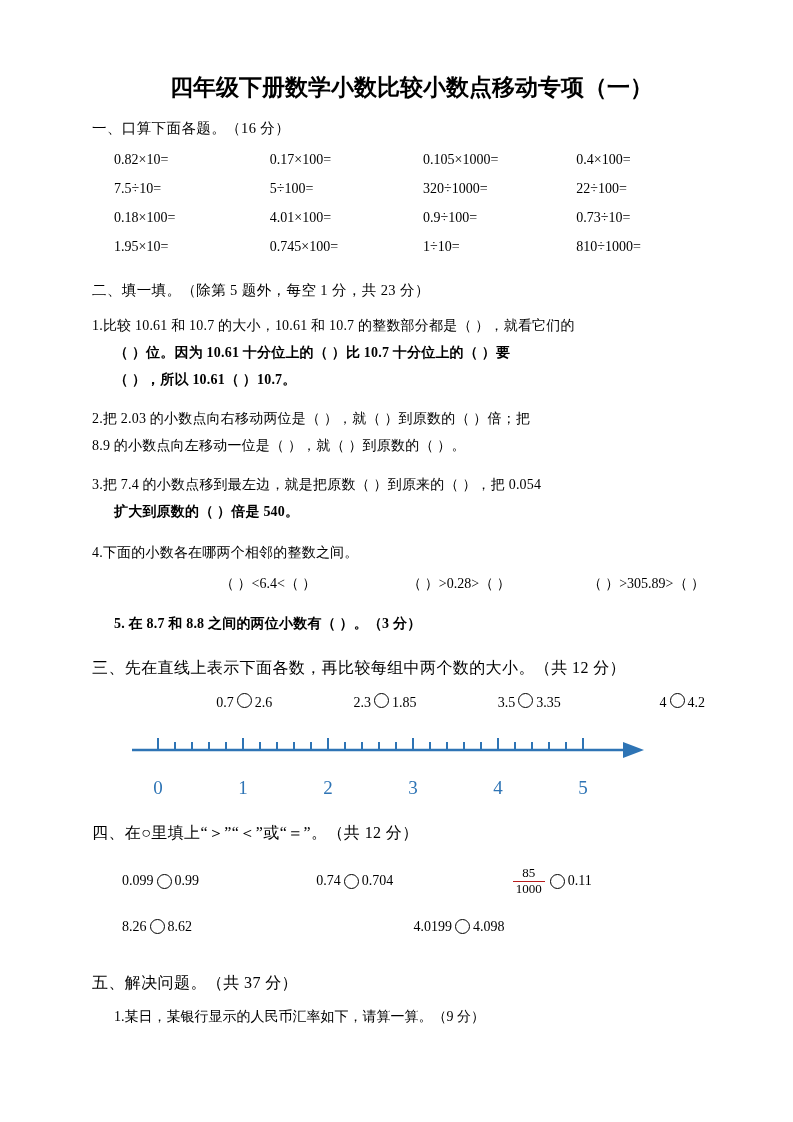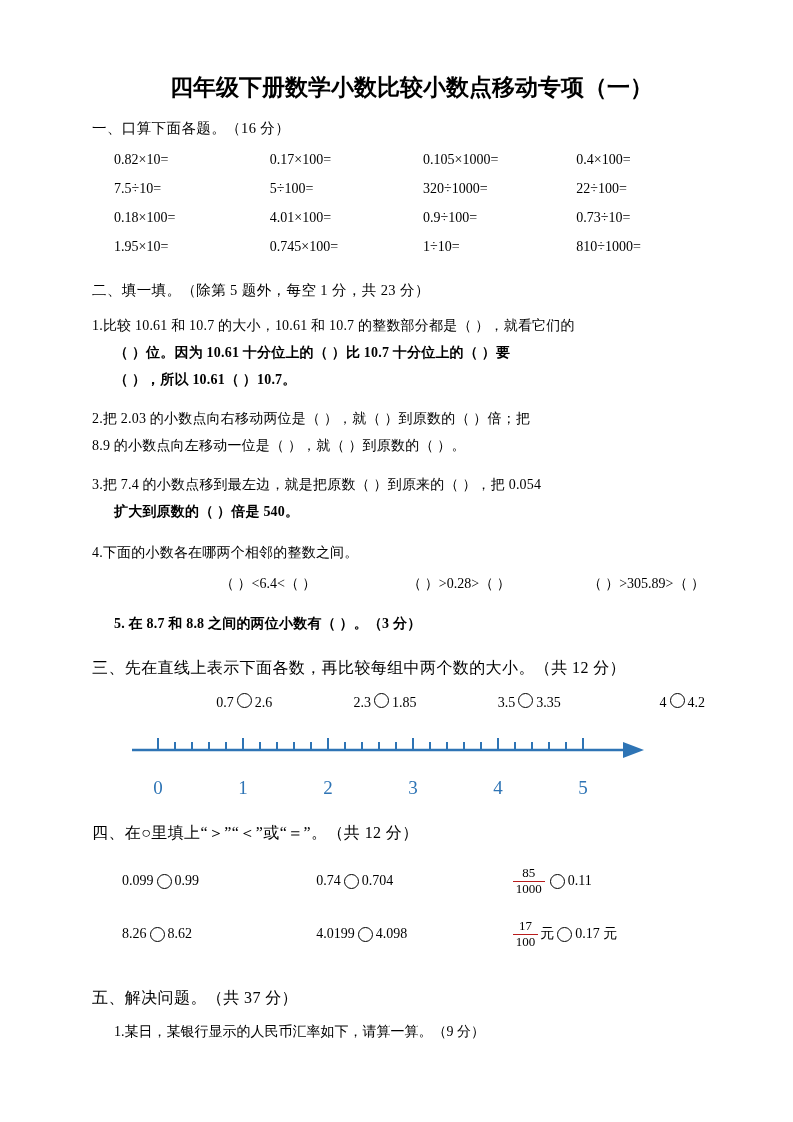--- a/index.html
+++ b/index.html
@@ -270,28 +270,19 @@
       <div>
         <span>8.26</span>
           <span class="circ"></span>
           <span>8.62</span>
       </div>
       <div>
         <span>4.0199</span>
           <span class="circ"></span>
           <span>4.098</span>
       </div>
-      <div>
-        <span class="frac">
-          <span class="num">17</span>
-          <span class="den">100</span>
-        </span>
-          <span>元</span>
-          <span class="circ"></span>
-          <span>0.17 元</span>
-      </div>
     </div>
 
     <div class="sec-head-big last-sec">五、解决问题。（共 37 分）</div>
     <div class="last-q">1.某日，某银行显示的人民币汇率如下，请算一算。（9 分）</div>
 
   </div>
 </div>
 
 </body></html>

